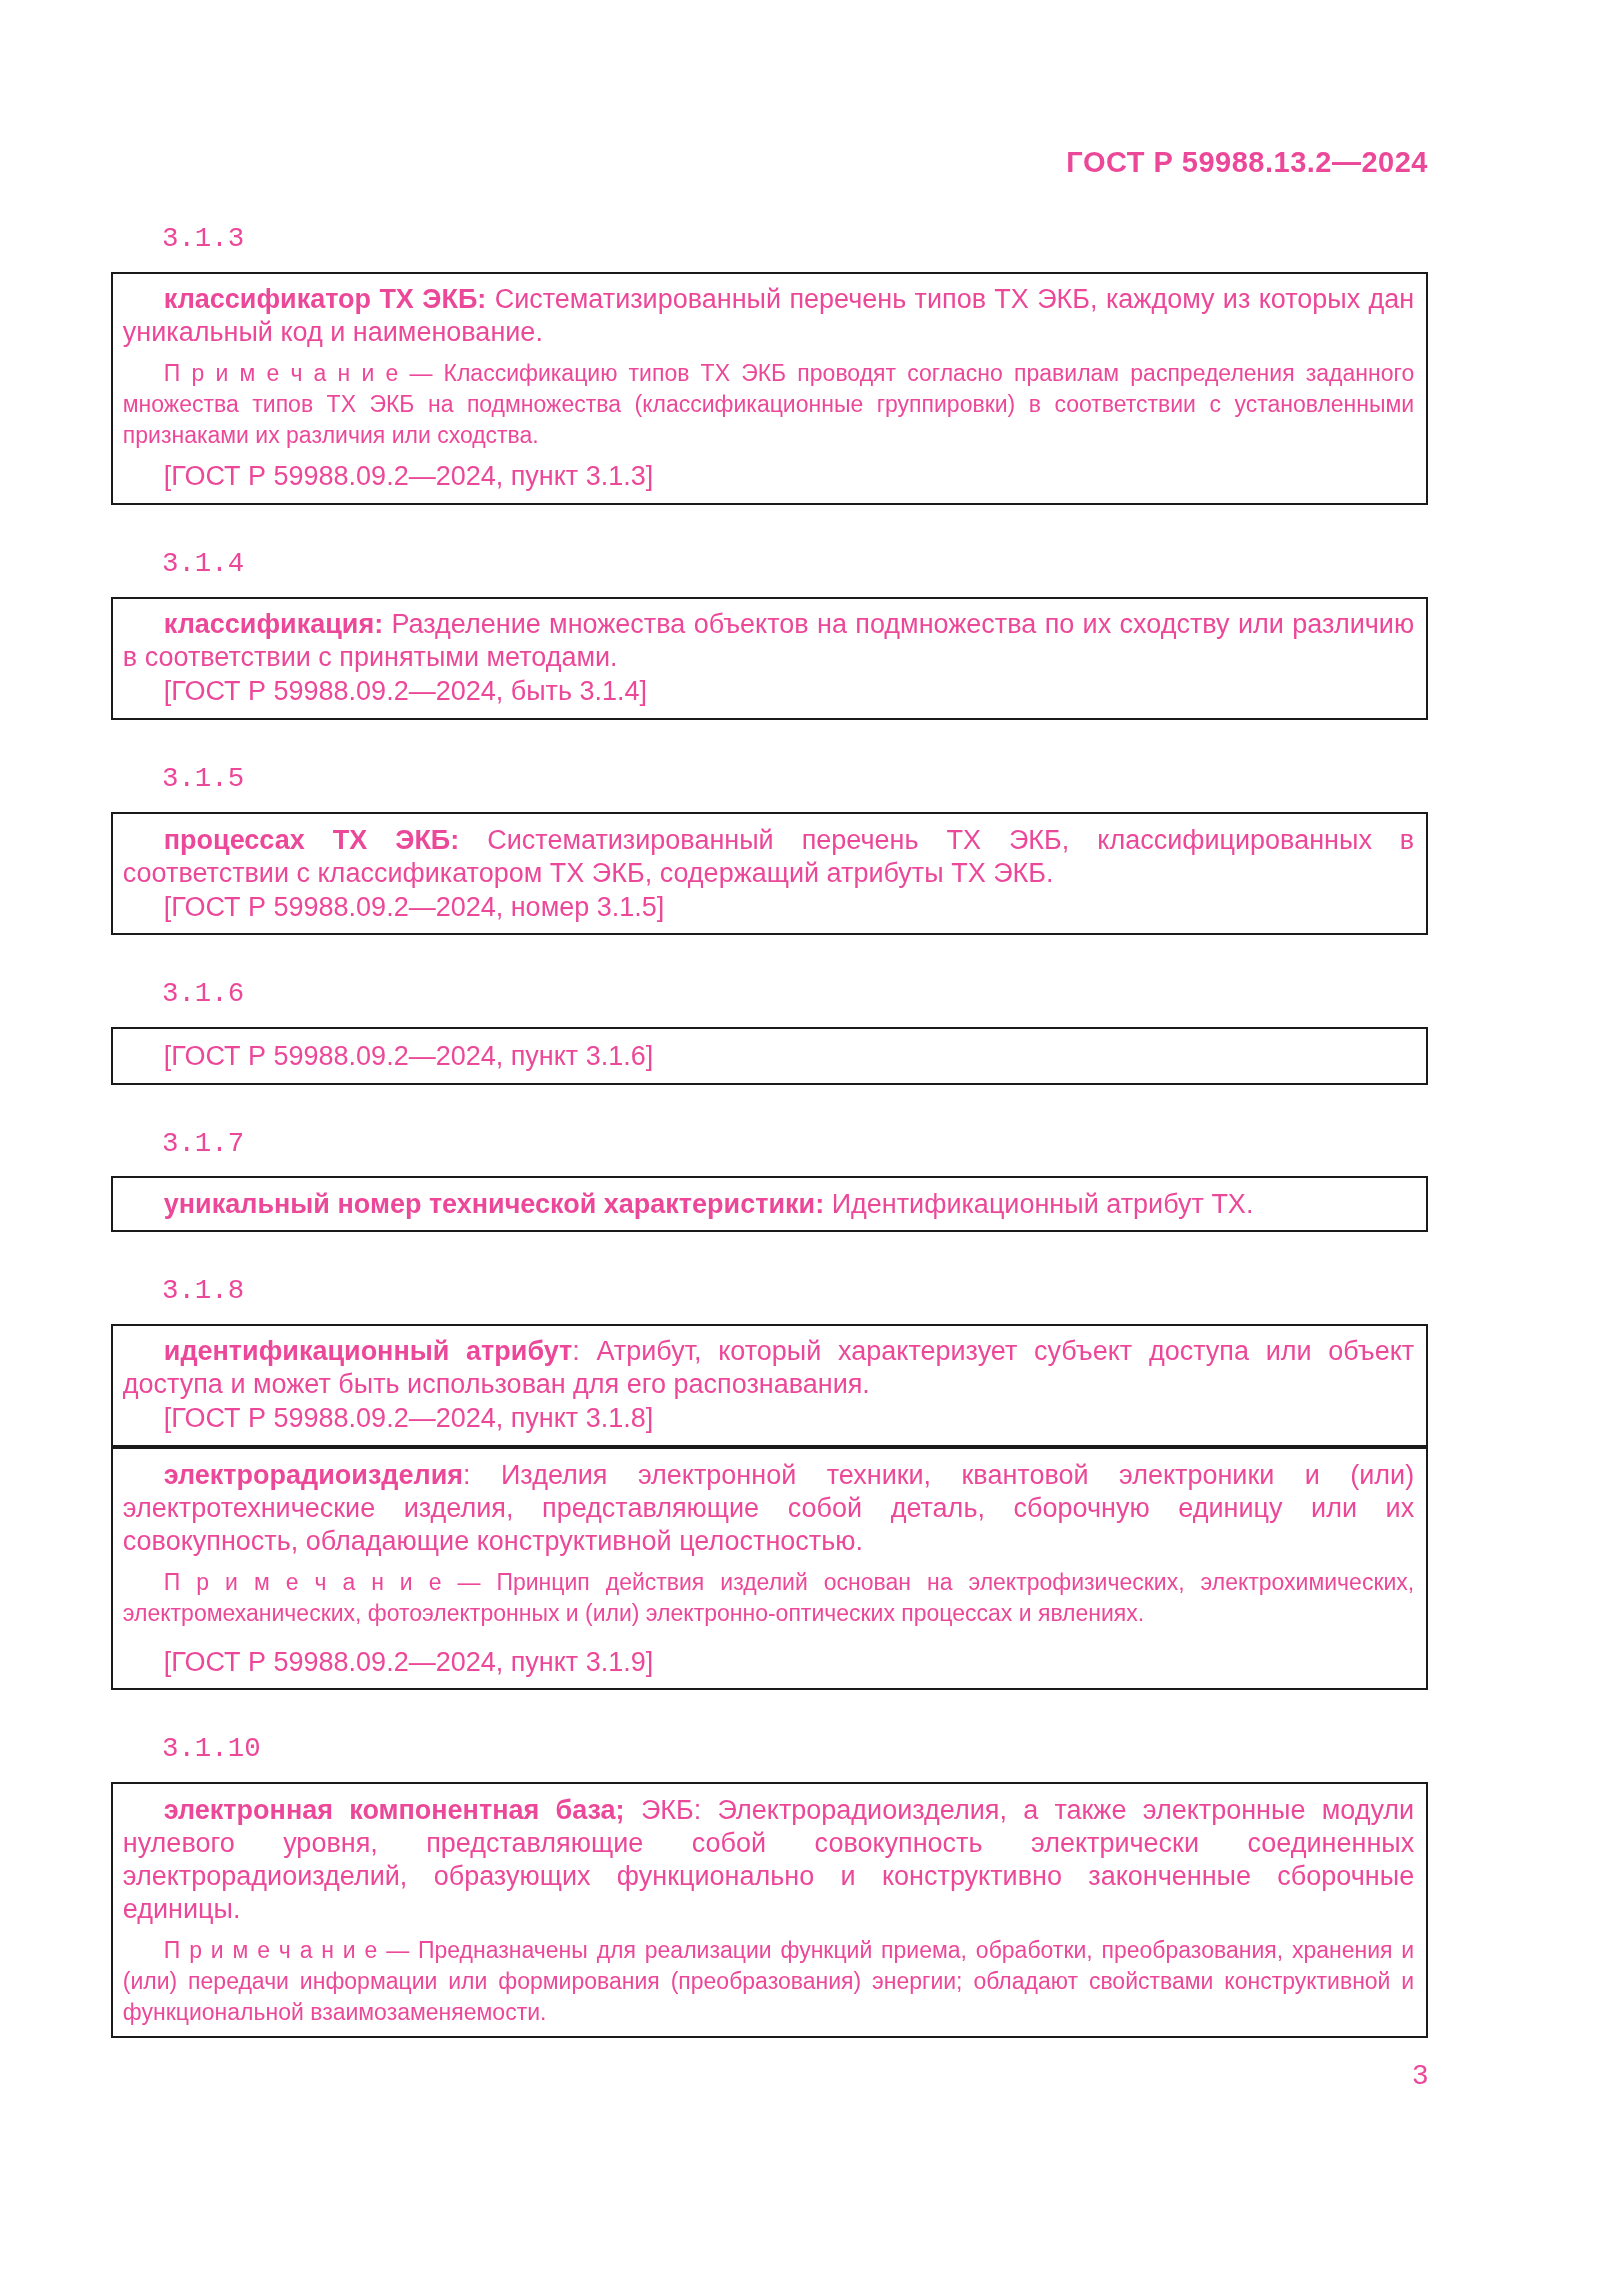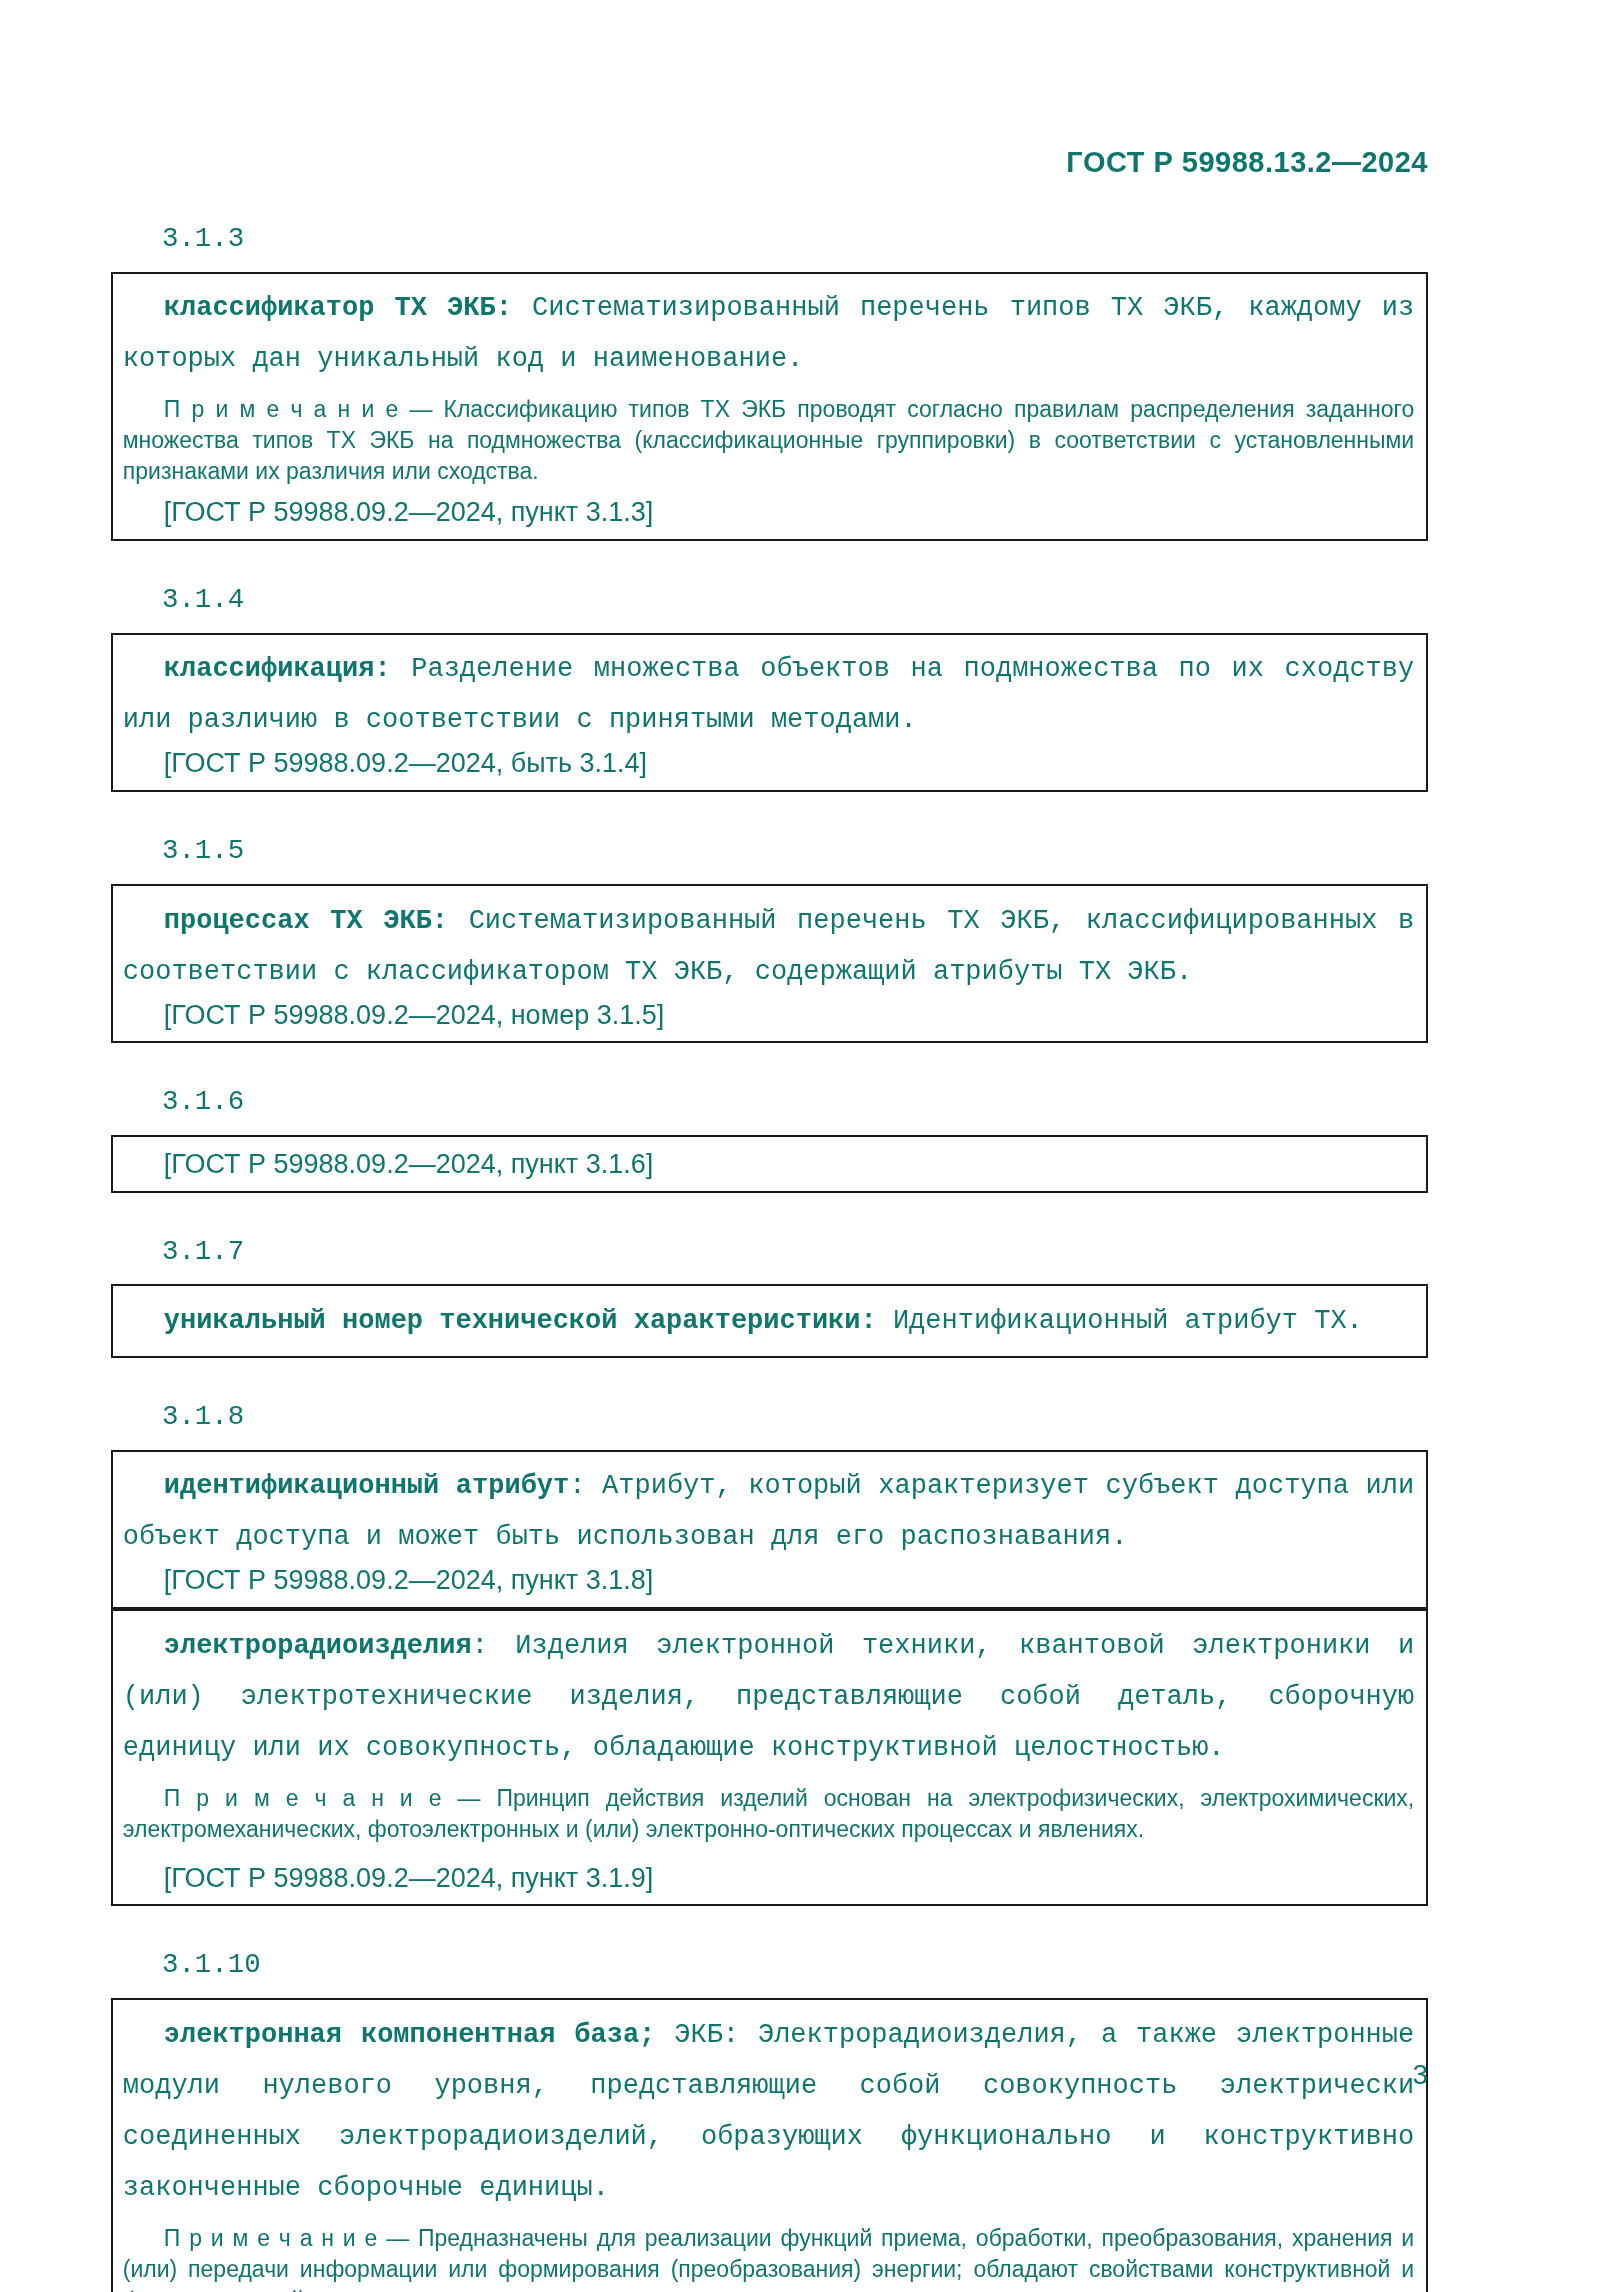--- a/index.html
+++ b/index.html
@@ -5,21 +5,21 @@
   html, body {
     margin: 0;
     padding: 0;
     background: #ffffff;
   }
   .page {
     position: relative;
     width: 1621px;
     height: 2293px;
     background: #ffffff;
-    color: #0f766e;
+    color: #ec4899;
     font-family: "Liberation Sans", sans-serif;
     overflow: hidden;
   }
   .content {
     position: absolute;
     left: 111px;
     top: 0;
     width: 1317px;
   }
   .doc-header {
@@ -41,24 +41,23 @@
   .def-box {
     border: 2.9px solid #1a1a1a;
     padding: 9.8px 11.8px 8.8px 9.8px;
     background: #ffffff;
   }
   .def-box p {
     margin: 0;
   }
   .body-par {
     font-size: 27px;
-    line-height: 51px;
+    line-height: 33px;
     text-align: justify;
     text-indent: 41px;
-    font-family: Liberation Mono, monospace;
   }
   .term {
     font-weight: bold;
   }
   .note-par {
     margin-top: 8.8px !important;
     font-size: 23px;
     line-height: 31px;
     text-align: justify;
     text-indent: 41px;

